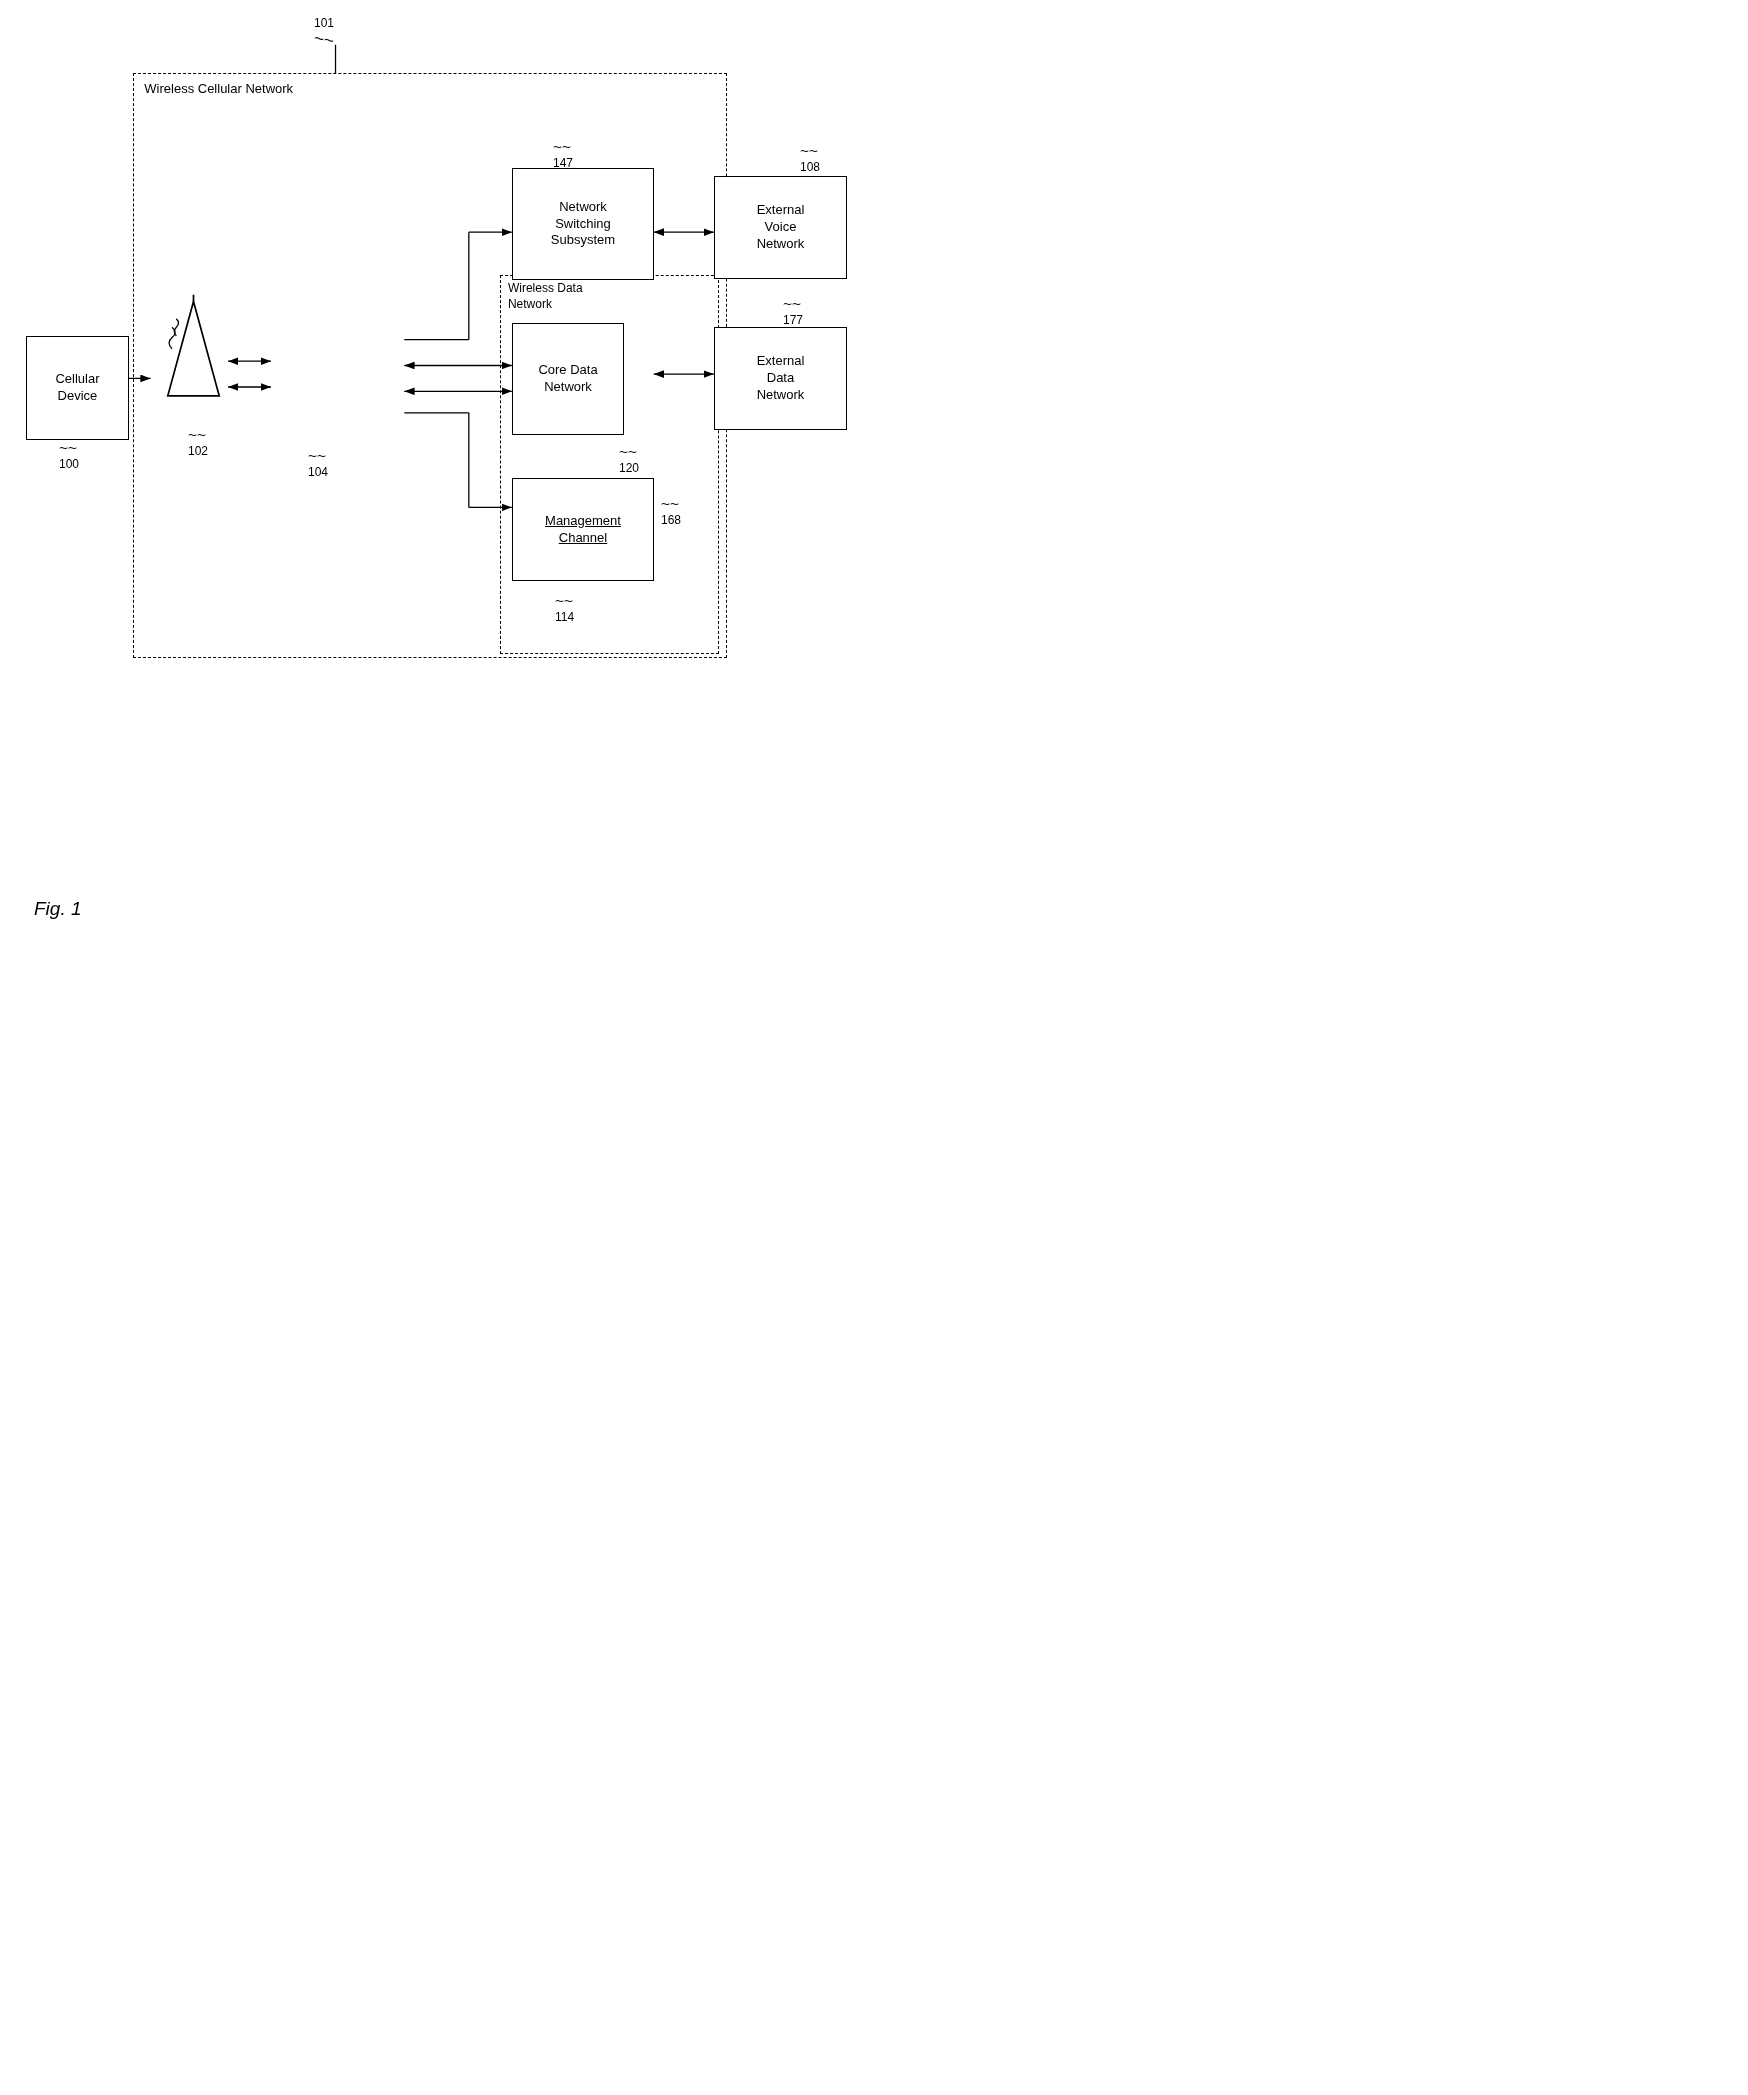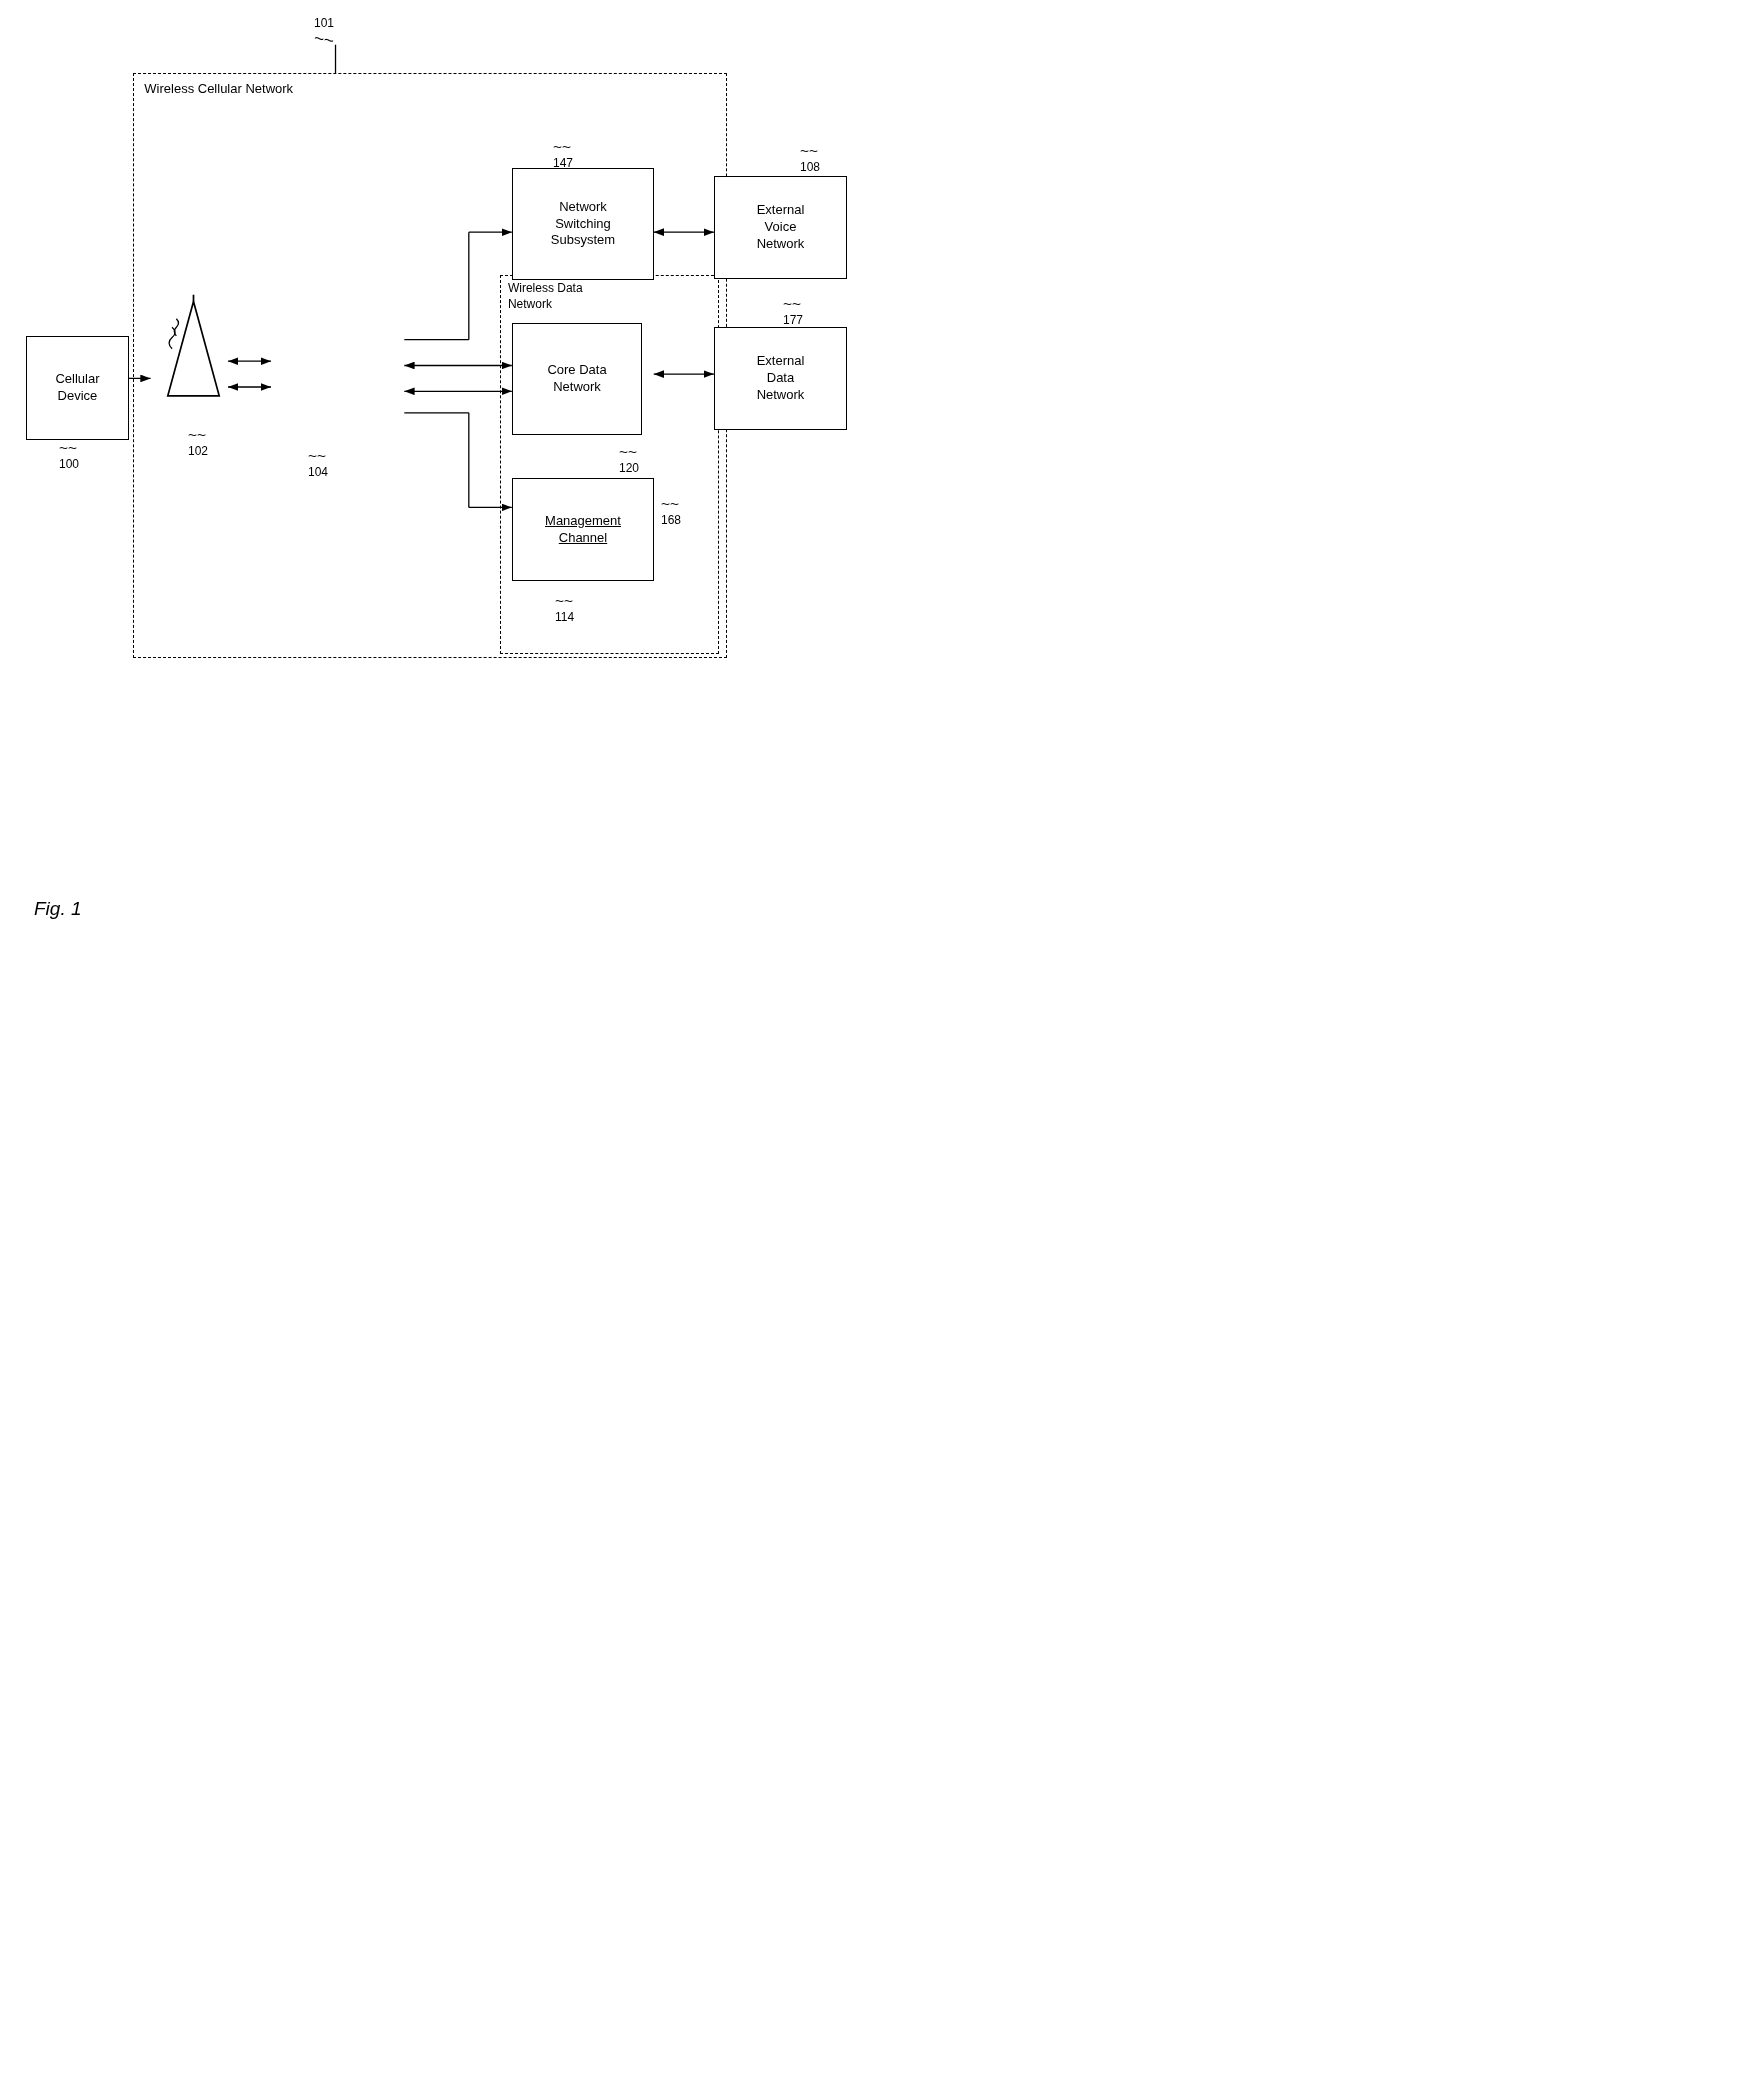--- a/index.html
+++ b/index.html
@@ -157,21 +157,21 @@
     <span style="white-space:pre-line;">Network
 Switching
 Subsystem</span>
   </div>
 
   <div class="ref" style="left:553px; top:138px;">
     <span style="font-size:15.5px;">~~</span><br>
     <span>147</span>
   </div>
 
-  <div class="box" style="left:512px; top:323px; width:130px; height:112px; font-size:13px;">
+  <div class="box" style="left:512px; top:323px; width:112px; height:112px; font-size:13px;">
     <span style="white-space:pre-line;">Core Data
 Network</span>
   </div>
 
   <div class="ref" style="left:619px; top:443px;">
     <span style="font-size:15.5px;">~~</span><br>
     <span>120</span>
   </div>
 
   <div class="box" style="left:512px; top:478px; width:142px; height:103px; font-size:13px;">

